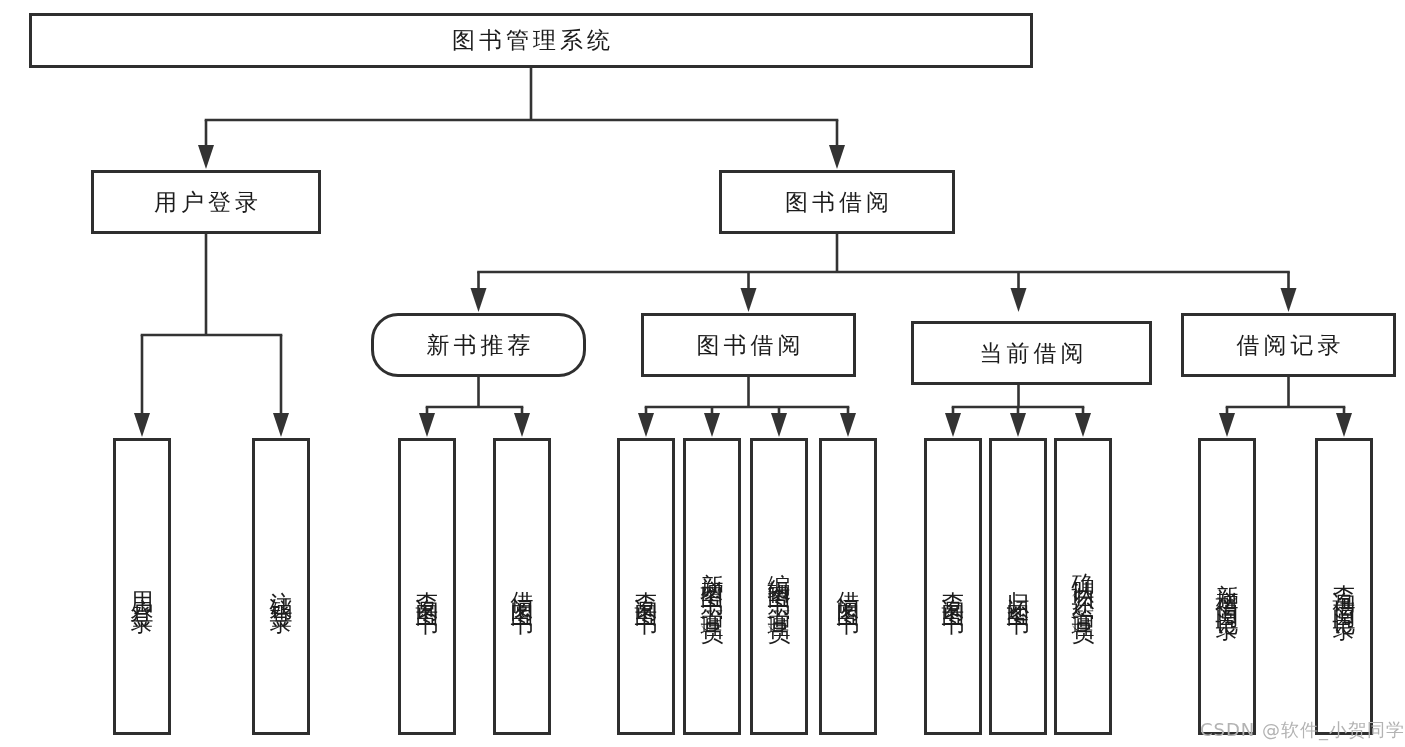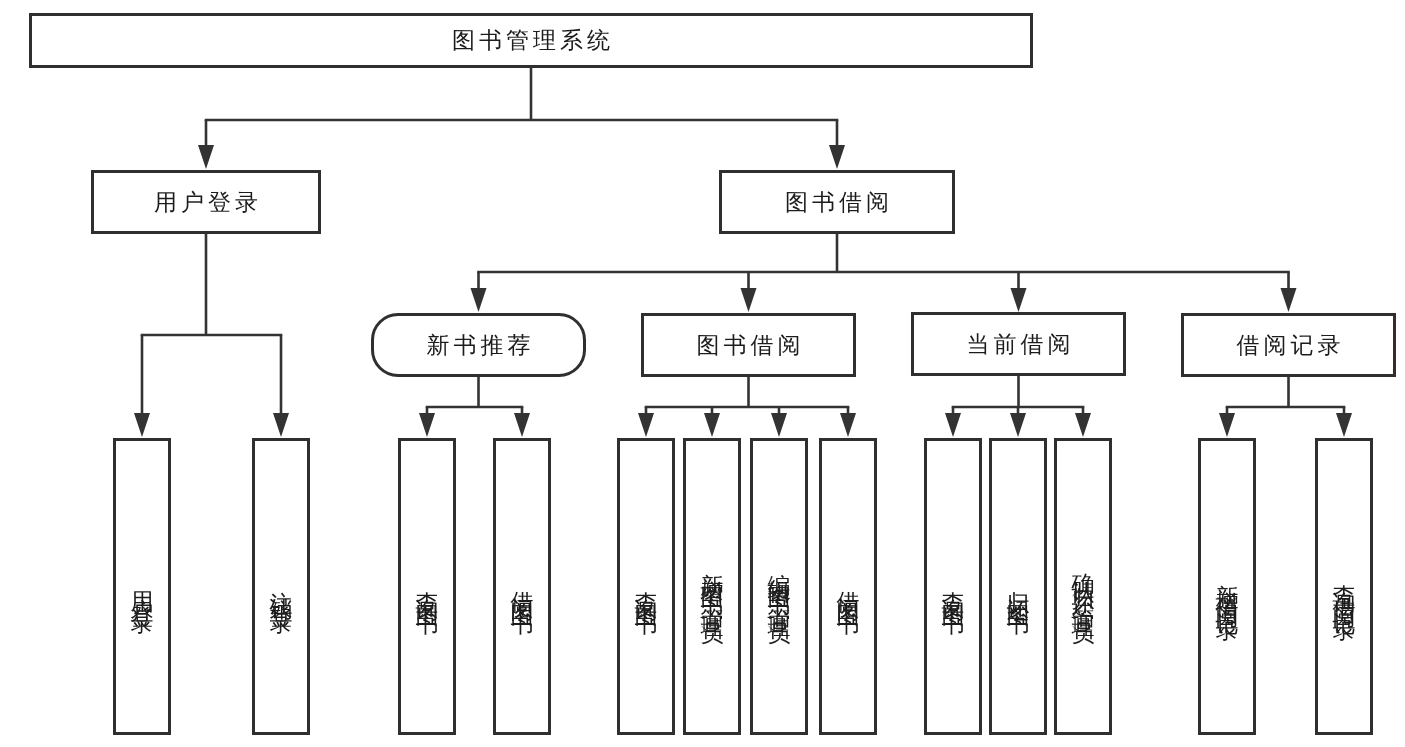--- a/index.html
+++ b/index.html
@@ -145,21 +145,21 @@
       </div>
       <div class="box h" style="left: 711px; top: 170px; width: 236px; height: 64px;">
         <span class="label">图书借阅</span>
       </div>
       <div class="box h" style="left: 363px; top: 313px; width: 215px; height: 64px; border-radius: 27px;">
         <span class="label">新书推荐</span>
       </div>
       <div class="box h" style="left: 633px; top: 313px; width: 215px; height: 64px; text-align: center;">
         <span class="label">图书借阅</span>
       </div>
-      <div class="box h" style="left: 903px; top: 312px; width: 215px; height: 64px;">
+      <div class="box h" style="left: 903px; top: 321px; width: 241px; height: 64px;">
         <span class="label">当前借阅</span>
       </div>
       <div class="box h" style="left: 1173px; top: 313px; width: 215px; height: 64px;">
         <span class="label">借阅记录</span>
       </div>
       <div class="box v" style="left: 105px; top: 438px; width: 58px; height: 297px;">
         <span class="label">用户登录</span>
       </div>
       <div class="box v" style="left: 244px; top: 438px; width: 58px; height: 297px;">
         <span class="label">注销登录</span>
@@ -191,13 +191,14 @@
       <div class="box v" style="left: 1046px; top: 438px; width: 58px; height: 297px;">
         <span class="label">确认归还（管理员）</span>
       </div>
       <div class="box v" style="left: 1190px; top: 438px; width: 58px; height: 297px;">
         <span class="label">新增借阅记录</span>
       </div>
       <div class="box v" style="left: 1307px; top: 438px; width: 58px; height: 297px;">
         <span class="label">查询借阅记录</span>
       </div>
     </div>
+  <div class="watermark">CSDN @软件_小贺同学</div>
 </div>
 
 </body></html>

